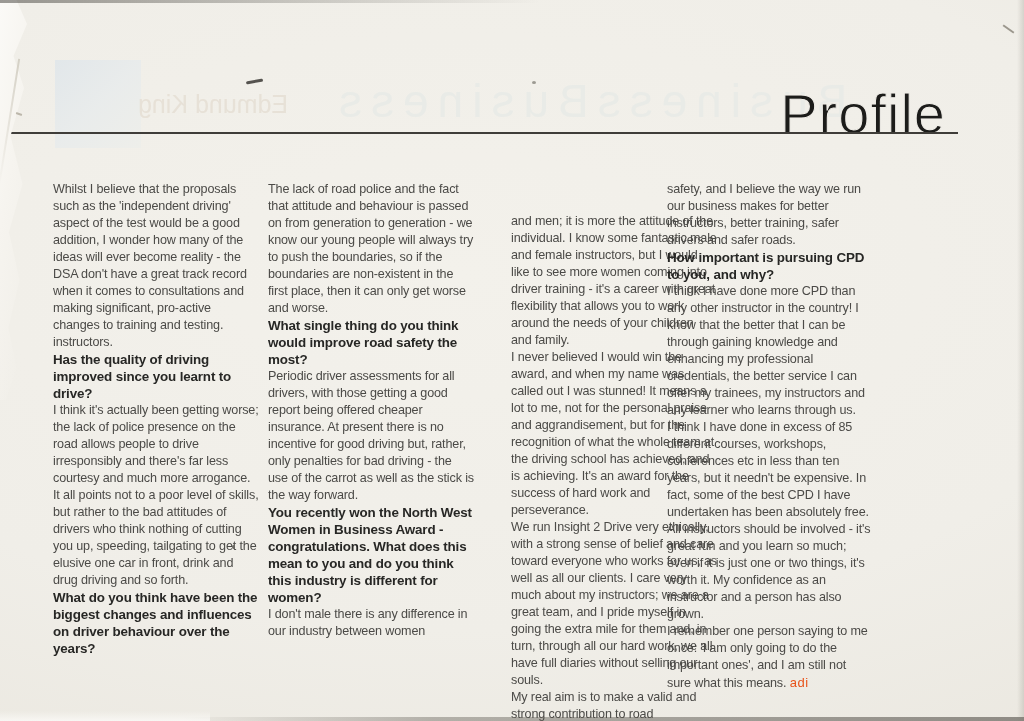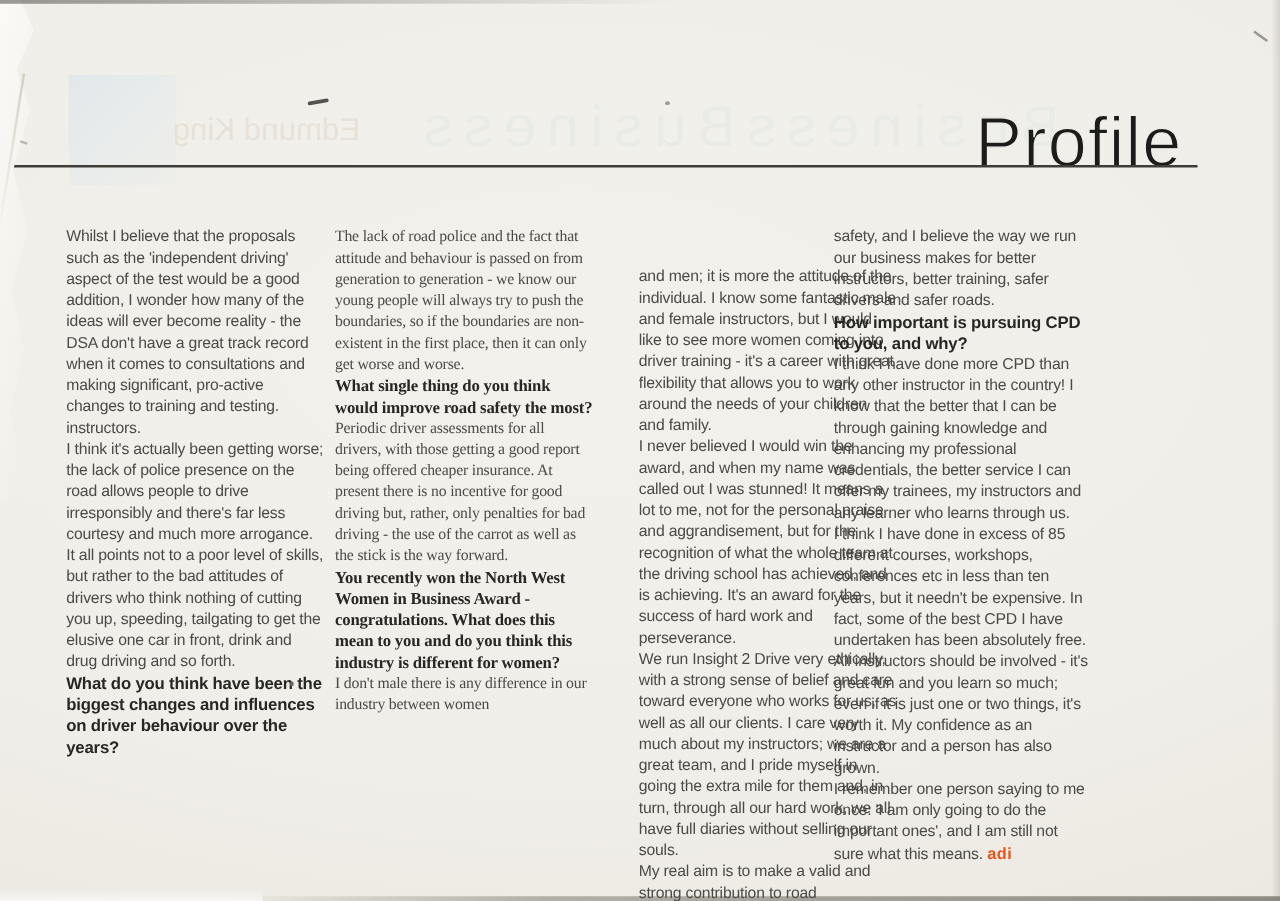--- a/index.html
+++ b/index.html
@@ -34,22 +34,22 @@
 
   
   .col {
     position:absolute; top:181px; width:206px;
     font-size:12.6px; line-height:17px; letter-spacing:-0.15px; color:#4b4a47;
   }
   .col p { margin:0; }
   .col p.q {
     font-weight:700; font-size:13.4px; line-height:17px; color:#272725;
   }
-  .c1 { left:53px; } .c2 { left:268px;font-family:Liberation Serif, serif; } .c3 { left:511px;margin-top:32px; } .c4 { left:667px; }
-  .adi { color:#e8531a; font-weight:700; font-size:13px; letter-spacing:.5px; }
+  .c1 { left:53px; } .c2 { left:268px; } .c3 { left:511px;margin-top:32px; } .c4 { left:667px; }
+  .adi { color:#e8531a; font-weight:400; font-size:13px; letter-spacing:.5px; }
 
   
   .torn {
     position:absolute; left:0; top:0; width:30px; height:400px;
     background:linear-gradient(100deg,#fbfaf7 0%,#f6f4ef 40%,rgba(246,244,239,0) 85%);
     clip-path:polygon(0 0,55% 0,90% 6%,45% 14%,80% 22%,35% 34%,75% 46%,30% 58%,65% 70%,28% 82%,55% 92%,20% 100%,0 100%);
   }
   .crease { position:absolute; left:8px; top:58px; width:2px; height:130px;
     background:linear-gradient(#d4d0c5,rgba(212,208,197,0)); transform:rotate(9deg); }
   .pen-dash { position:absolute; left:246px; top:80px; width:17px; height:2.5px;
@@ -80,20 +80,21 @@
   <div class="ghost-square"></div>
   <div class="ghost-byline">Edmund King</div>
   <div class="ghost-headline">BusinessBusiness</div>
 
   <h1 class="title">Profile</h1>
   <div class="rule"></div>
 
   <div class="col c1">
     <p>Whilst I believe that the proposals such as the 'independent driving' aspect of the test would be a good addition, I wonder how many of the ideas will ever become reality - the DSA don't have a great track record when it comes to consultations and making significant, pro-active changes to training and testing.</p>
     <p>instructors.</p>
+    <p class="q">Has the quality of driving improved since you learnt to drive?</p>
     <p>I think it's actually been getting worse; the lack of police presence on the road allows people to drive irresponsibly and there's far less courtesy and much more arrogance. It all points not to a poor level of skills, but rather to the bad attitudes of drivers who think nothing of cutting you up, speeding, tailgating to get the elusive one car in front, drink and drug driving and so forth.</p>
     <p class="q">What do you think have been the biggest changes and influences on driver behaviour over the years?</p>
   </div>
 
   <div class="col c2">
     <p>The lack of road police and the fact that attitude and behaviour is passed on from generation to generation - we know our young people will always try to push the boundaries, so if the boundaries are non-existent in the first place, then it can only get worse and worse.</p>
     <p class="q">What single thing do you think would improve road safety the most?</p>
     <p>Periodic driver assessments for all drivers, with those getting a good report being offered cheaper insurance. At present there is no incentive for good driving but, rather, only penalties for bad driving - the use of the carrot as well as the stick is the way forward.</p>
     <p class="q">You recently won the North West Women in Business Award - congratulations. What does this mean to you and do you think this industry is different for women?</p>
     <p>I don't male there is any difference in our industry between women</p>

